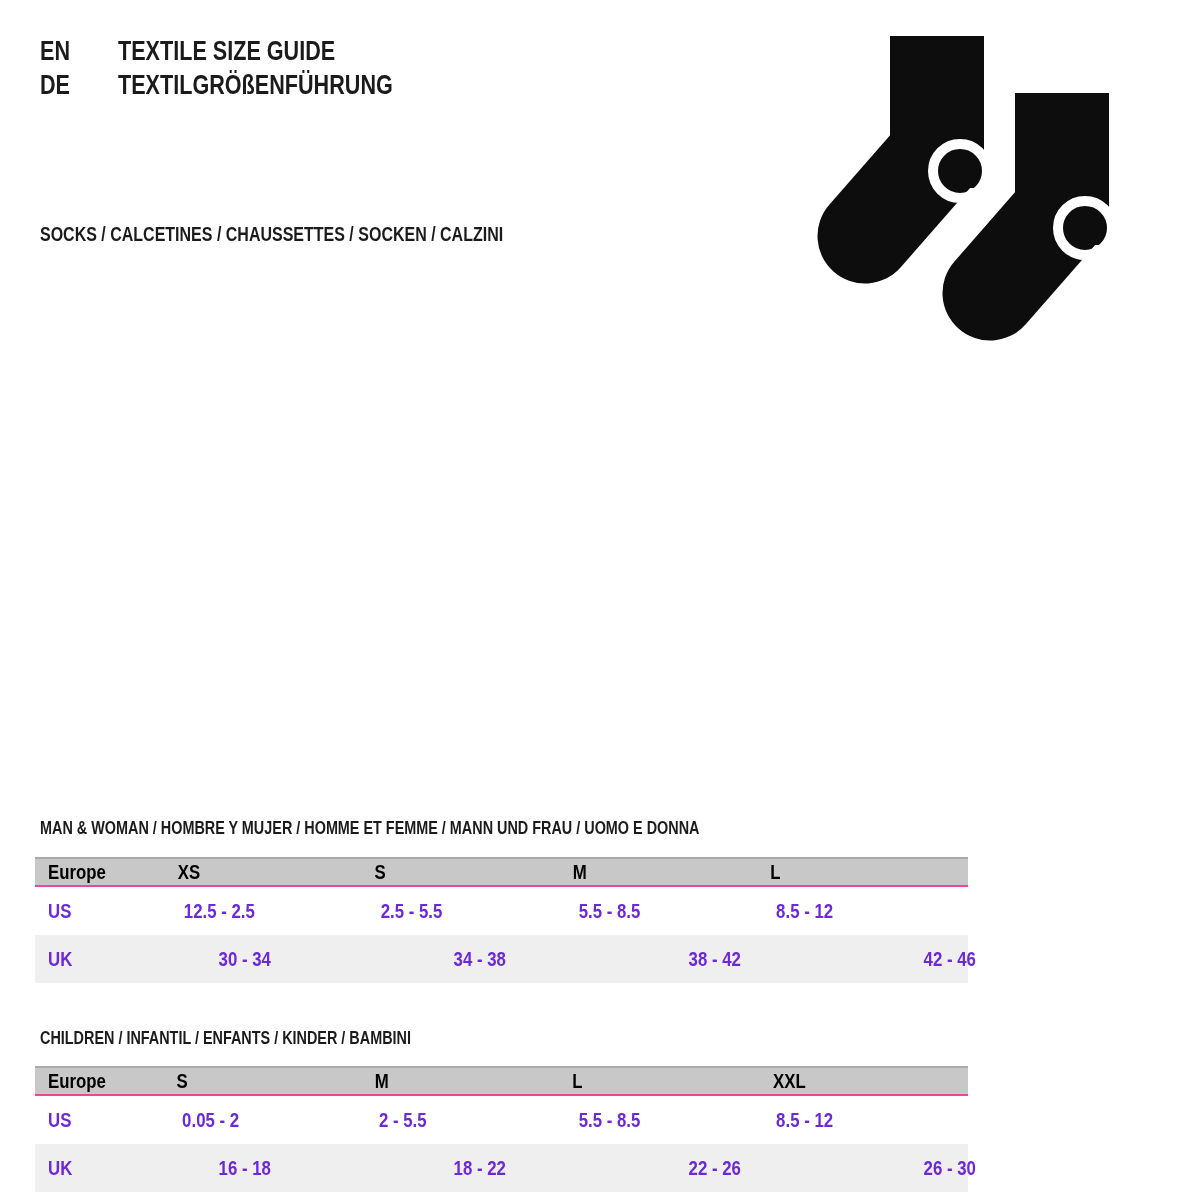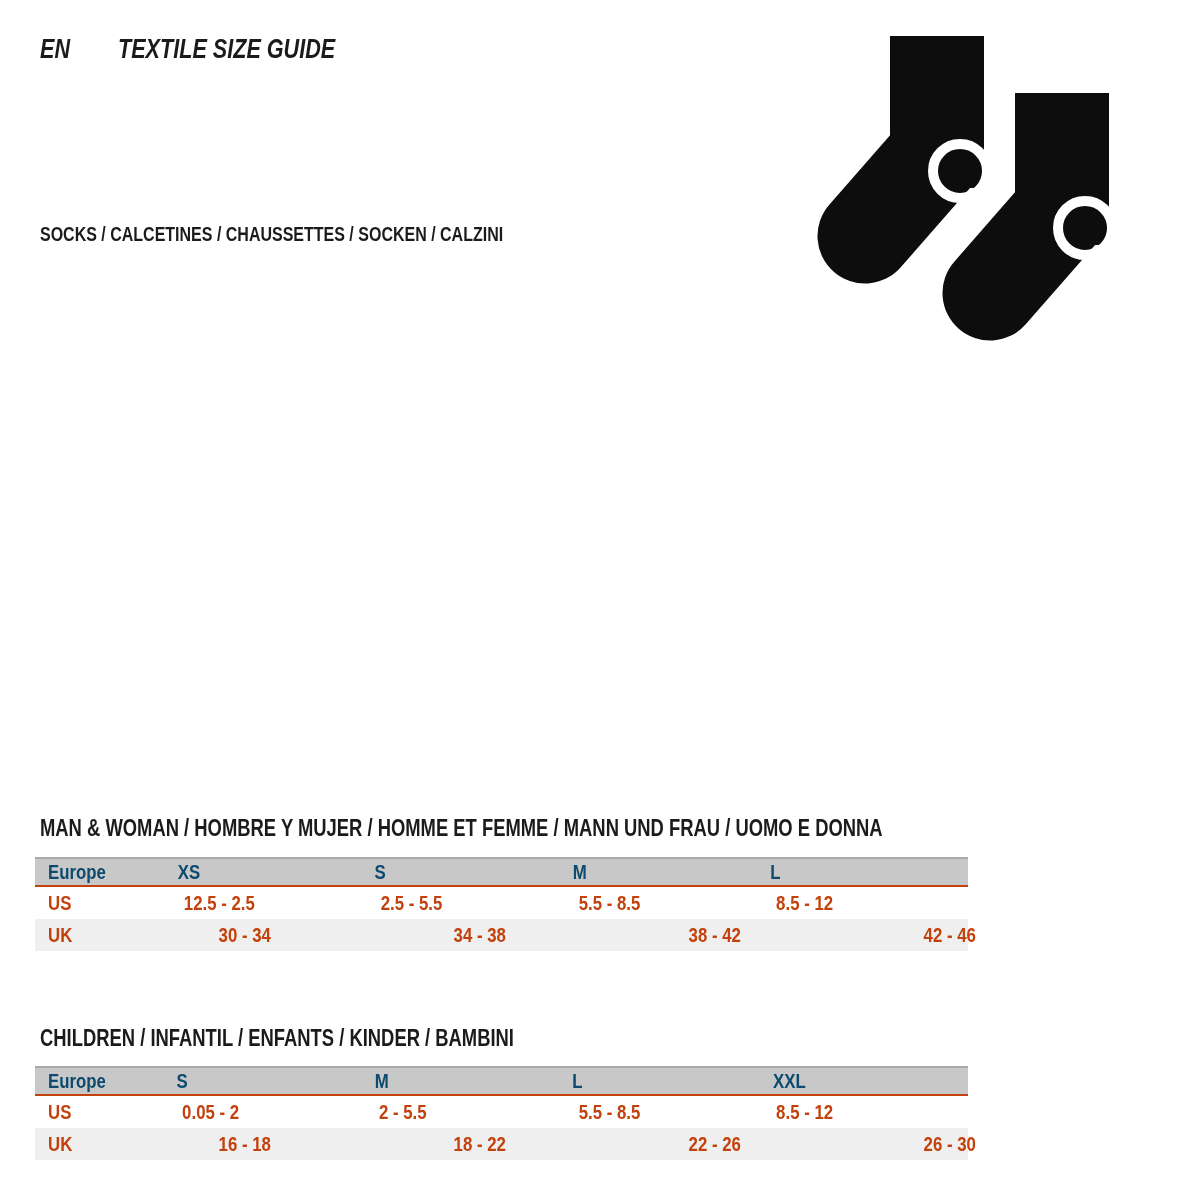--- a/index.html
+++ b/index.html
@@ -11,64 +11,68 @@
     font-weight:bold;
     color:#1b1b1b;
     overflow:hidden;
   }
   
   .cond  { display:inline-block; transform:scaleX(0.8); transform-origin:0 50%; white-space:nowrap; }
   .cond-c{ display:inline-block; transform:scaleX(0.8); transform-origin:50% 50%; white-space:nowrap; }
 
   
   .lang-block { position:absolute; left:40px; top:34px; }
-  .lang-row   { display:flex; height:34.5px; font-size:27px;font-style:italic; }
+  .lang-row   { display:flex; height:34.5px; align-items:center; font-size:27px; }
   .lang-code  { width:78px; flex:0 0 78px; }
 
   
   .product-line { position:absolute; left:40px; top:219px; font-size:20px; line-height:30px; }
 
   
   .socks-icon { position:absolute; left:808px; top:28px; width:336px; height:330px; }
 
   
-  .section-title { position:absolute; left:40px; font-size:23px; line-height:28px; }
+  .section-title { position:absolute; left:40px; font-size:18px; line-height:28px; }
   .title-man      { top:814px; }
   .title-children { top:1024px;text-decoration:underline; }
 
   .size-table { position:absolute; left:35px; width:933px; }
   .table-man      { top:857px; }
   .table-children { top:1066px; }
 
   .trow {
     display:grid;
     grid-template-columns:140px 198px 198px 198px 199px;
-    height:32px;
+    height:48px;
     align-items:center;
     font-size:21px;
-    color:#c2410c;
+    color:#6d28d9;
   }
   .trow.head {
     height:30px;
     background:#c8c8c8;
     border-top:2px solid #a9a9a9;
-    border-bottom:2px solid #c2410c;
-    color:#0c4a6e;
+    border-bottom:2px solid #ec4899;
+    color:#000000;
   }
   .trow.alt { background:#efefef;gap:37px; }
   .tcell  { }
   .tcell.first { text-align:left; padding-left:13px; }
 </style>
 </head>
 <body>
 
 <div class="lang-block">
   <div class="lang-row">
     <span class="lang-code"><span class="cond">EN</span></span>
     <span class="cond">TEXTILE SIZE GUIDE</span>
+  </div>
+  <div class="lang-row">
+    <span class="lang-code"><span class="cond">DE</span></span>
+    <span class="cond">TEXTILGRÖßENFÜHRUNG</span>
   </div>
 </div>
 
 <div class="product-line">
   <span class="cond">SOCKS / CALCETINES / CHAUSSETTES / SOCKEN / CALZINI</span>
 </div>
 
 <div class="socks-icon">
   <svg width="336" height="330" viewBox="0 0 336 330" xmlns="http://www.w3.org/2000/svg">
     <g fill="#0d0d0d" stroke="none">

